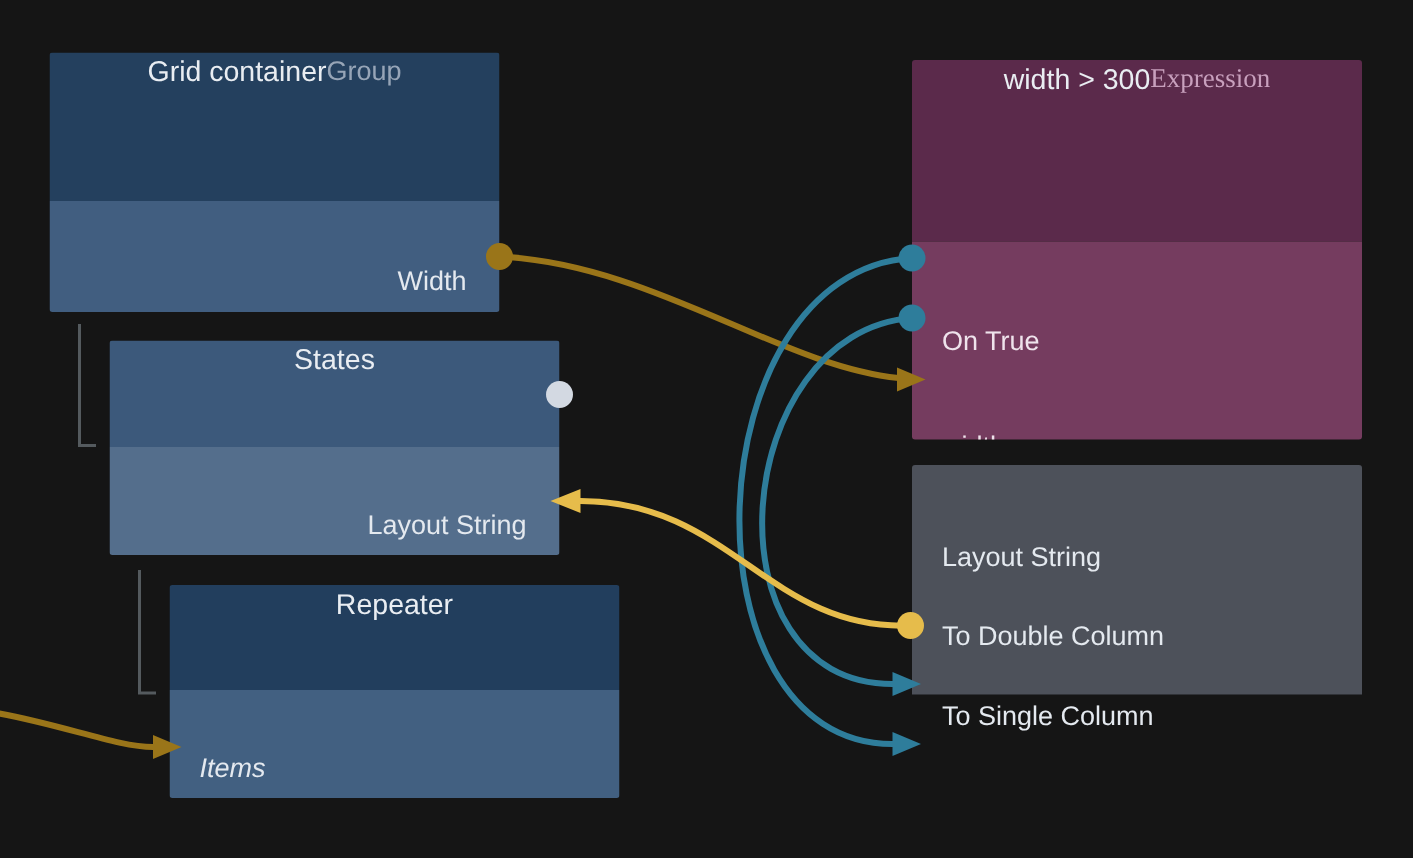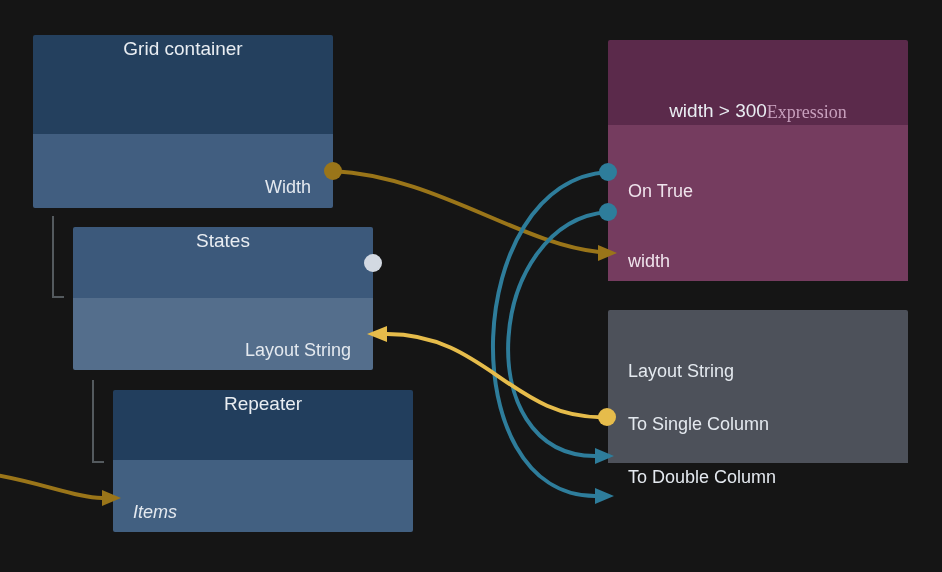--- a/index.html
+++ b/index.html
@@ -36,21 +36,21 @@
   #node-columns .port{height:72px;}
 
   
   #node-repeater{left:113px;top:390px;width:300px;height:142px;}
   #node-repeater .node-header{height:70px;background:var(--repeater_header,#223e5d);}
   #node-repeater .node-body{height:72px;background:var(--repeater_body,#426081);}
   #node-repeater .port{height:72px;font-style:italic;}
 
   
   #node-expression{left:608px;top:40px;width:300px;height:253px;}
-  #node-expression .node-header{height:85px;background:var(--expression_header,#5b2a4b);align-items:flex-end;}
+  #node-expression .node-header{height:121px;background:var(--expression_header,#5b2a4b);}
   #node-expression .node-header .node-subtitle{color:var(--expression_subtitle_text,#c8a0bd);font-family:Liberation Serif, serif;}
   #node-expression .node-body{height:156px;background:var(--expression_body,#753c5f);padding-top:15px;}
   #node-expression .port{height:40px;color:var(--expression_port_text,#efe3ec);}
 
   
   #node-states{left:608px;top:310px;width:300px;height:221px;}
   #node-states .node-header{height:68px;background:var(--states_header,#33363d);}
   #node-states .node-body{height:153px;background:var(--states_body,#4d515a);padding-top:19px;}
   #node-states .port{height:40px;}
 
@@ -58,20 +58,21 @@
   svg.wires path.wire{fill:none;stroke-linecap:round;}
 </style>
 </head>
 <body>
 
 <div class="canvas">
 
   <div class="node" id="node-grid">
     <div class="node-header">
       <div class="node-title">Grid container</div>
+      <div class="node-subtitle">Group</div>
     </div>
     <div class="node-body">
       <div class="port right">
         <span>Width</span>
       </div>
     </div>
   </div>
 
   <div class="node" id="node-columns">
     <div class="node-header">
@@ -109,24 +110,24 @@
       </div>
     </div>
   </div>
 
   <div class="node" id="node-states">
     <div class="node-body">
       <div class="port left">
         <span>Layout String</span>
       </div>
       <div class="port left">
-        <span>To Single Column</span>
+        <span>To Double Column</span>
       </div>
       <div class="port left">
-        <span>To Double Column</span>
+        <span>To Single Column</span>
       </div>
     </div>
   </div>
 
   <svg class="wires" width="942" height="572" viewBox="0 0 942 572">
 
     <path d="M 53 216 V 297 H 64" fill="none" stroke-width="2" stroke="#545a5e"></path>
     <path d="M 93 380 V 462 H 104" fill="none" stroke-width="2" stroke="#545a5e"></path>
 
     <path class="wire" d="M 333 171 C 435 176 520 244 599 252" stroke-width="4" stroke="#9a7519"></path>

